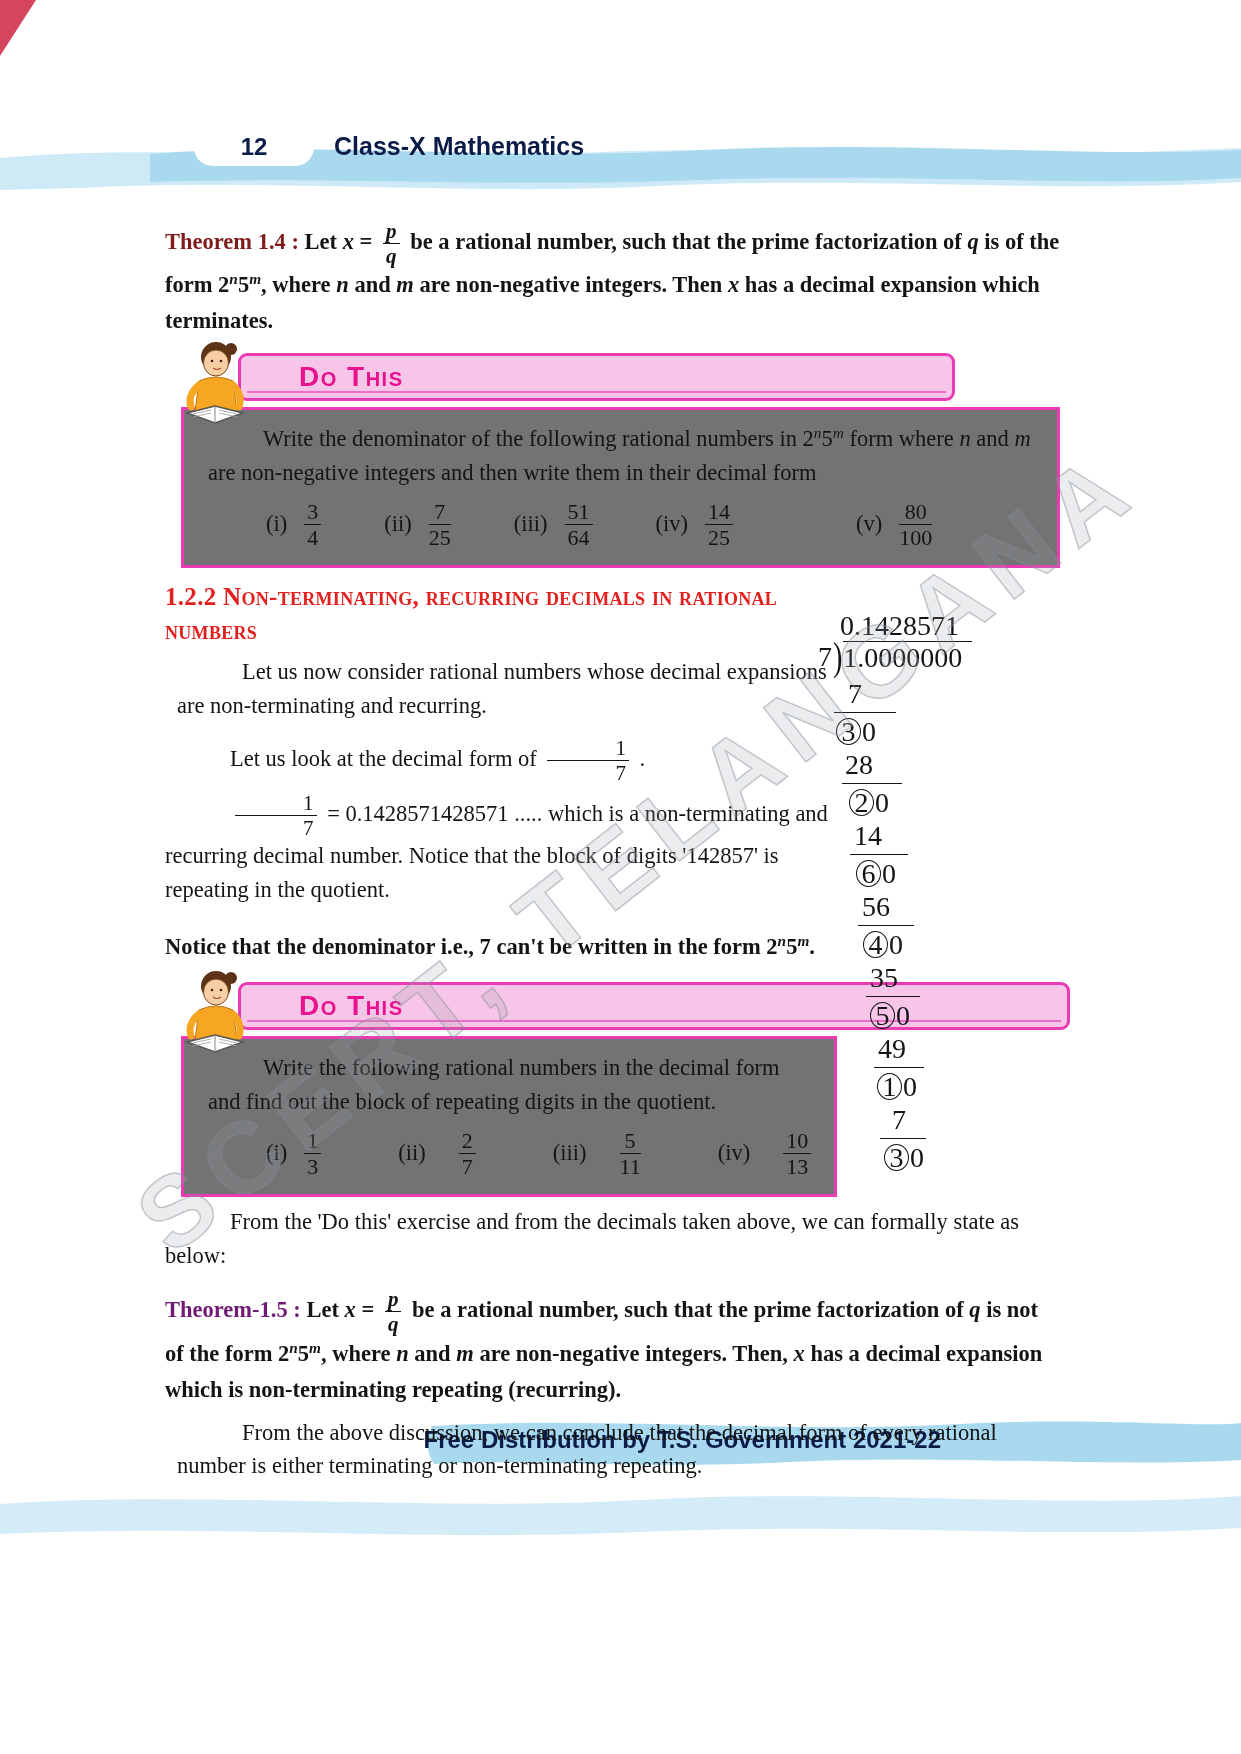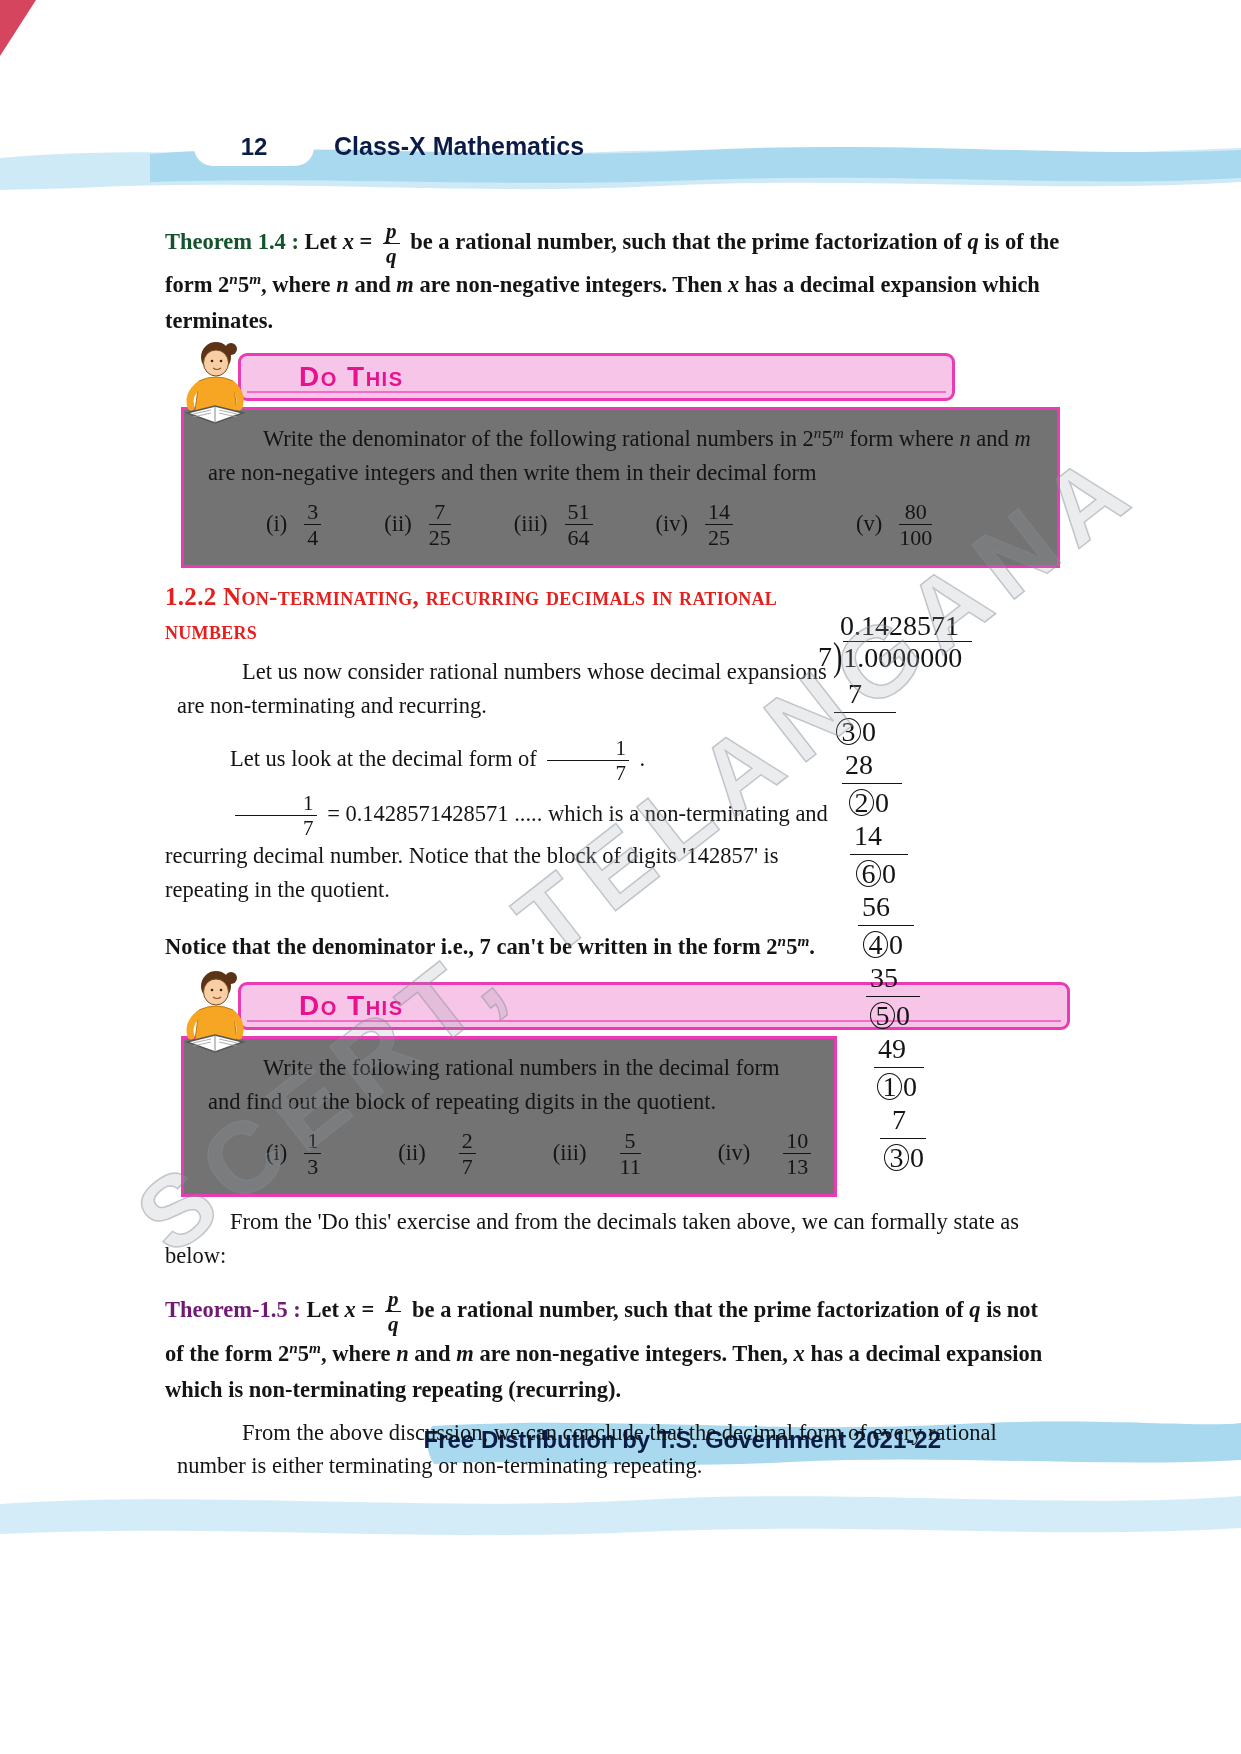--- a/index.html
+++ b/index.html
@@ -38,21 +38,21 @@
     white-space:nowrap; z-index:6; pointer-events:none;
   }
 
   
   .content { position:absolute; left:165px; top:220px; width:895px; z-index:3; }
   p.body-text { font-size:22.5px; line-height:1.5; }
   .indent { text-indent:65px;margin-left:12px; }
   .narrow { max-width:672px; }
   .mt8{margin-top:8px;} .mt12{margin-top:12px;} .mt14{margin-top:14px;} .mt16{margin-top:16px;} .mt18{margin-top:18px;}
   .theorem { font-weight:bold; font-size:22.5px; line-height:1.6; }
-  .thm-label-blue { color:#14532d; }
+  .thm-label-blue { color:#7f1d1d; }
   .thm-label-pink { color:#701a75; }
   .bold-line { font-weight:bold;margin-top:24px; }
   sup { font-size:68%; line-height:0; }
 
   
   .frac { display:inline-block; vertical-align:middle; text-align:center; line-height:1.05; font-size:21px; margin:0 5px; }
   .frac .num { display:block; border-bottom:1.6px solid #141414; padding:0 3px 1px; }
   .frac .den { display:block; padding-top:1px; }
   .frac.italic { font-style:italic; }
 

